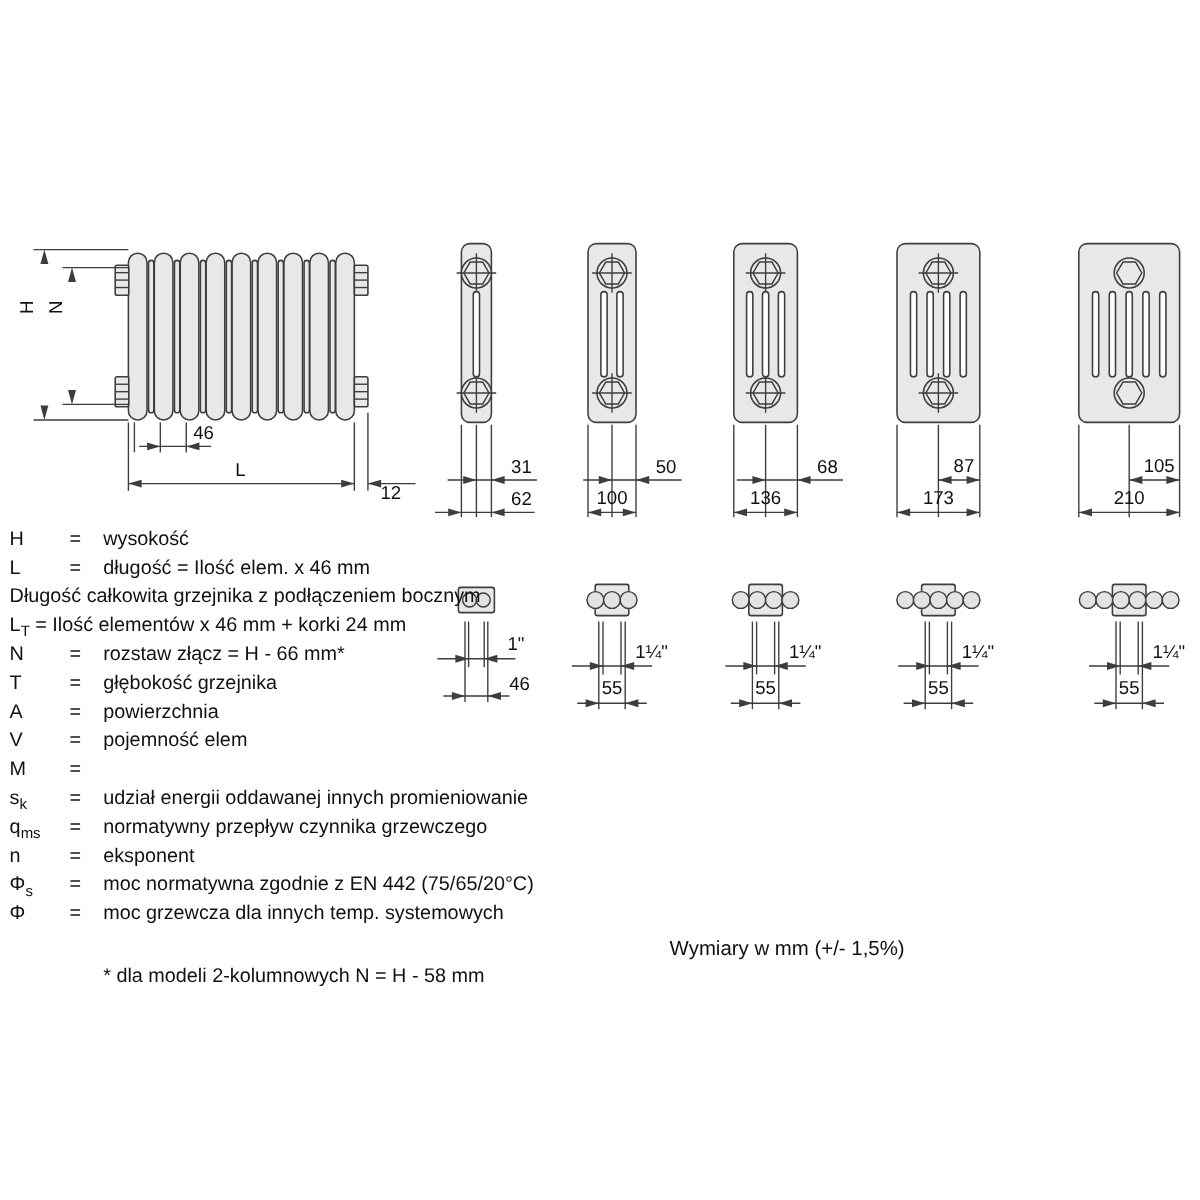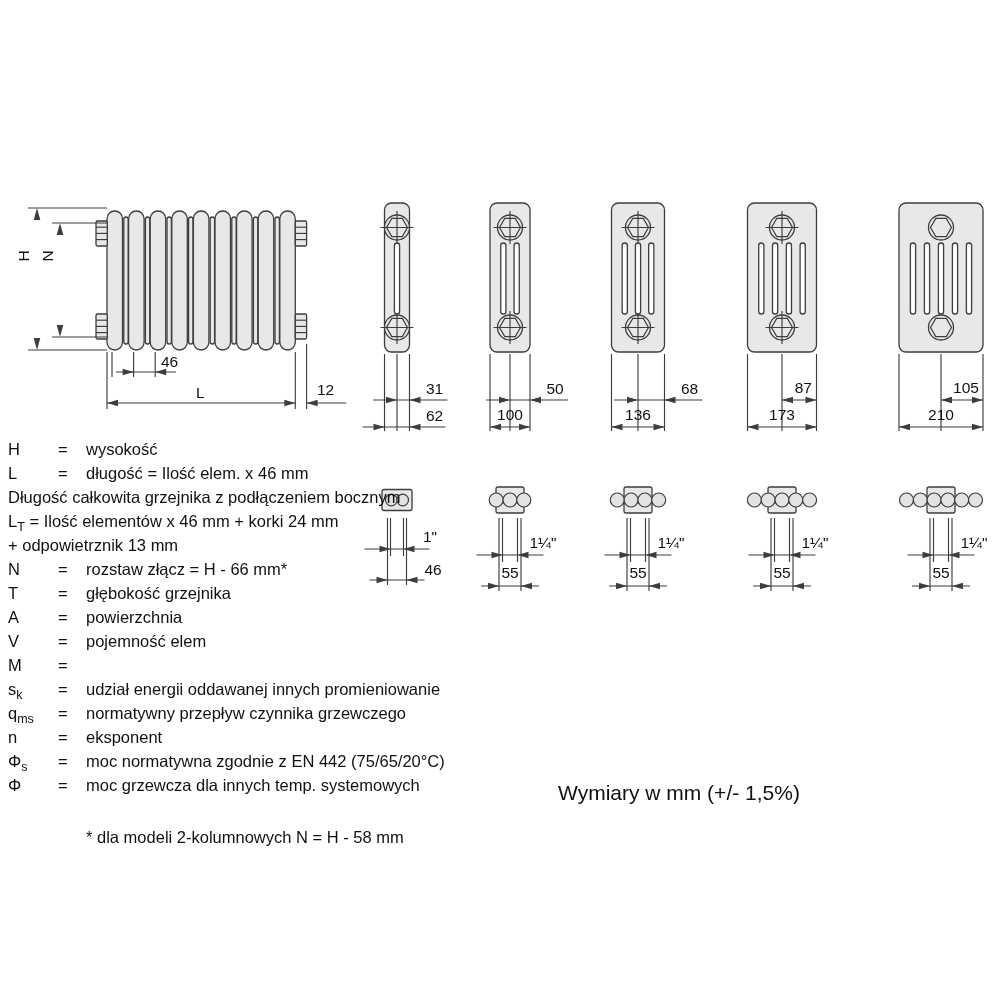--- a/index.html
+++ b/index.html
@@ -10,21 +10,21 @@
   .rot{display:inline-block;transform:rotate(-90deg);transform-origin:center;}
   .legend{position:absolute;left:8px;top:437px;width:480px;font-size:16.5px;
           line-height:24px;color:#111;}
   .lrow{height:24px;white-space:nowrap;}
   .trow{display:flex;}
   .trow .sym{flex:0 0 50px;}
   .trow .eq{flex:0 0 28px;}
   .trow .txt{flex:1;}
   .irow{padding-left:78px;margin-top:28px;}
   sub{font-size:12.5px;}
-  .footnote{position:absolute;left:558px;top:781px;font-size:21px;color:#111;white-space:nowrap;}
+  .footnote{position:absolute;left:558px;top:781px;font-size:17px;color:#111;white-space:nowrap;}
 </style>
 </head>
 <body>
 
 <svg id="diagram" width="1000" height="1000" viewBox="0 0 1000 1000">
     <g>
       <rect x="107" y="211" width="15.5" height="139" rx="7.7" ry="7.7" fill="#e8e8e8" stroke="#3d3d3d" stroke-width="1.3"></rect>
       <rect x="123.8" y="217" width="4.4" height="127" rx="2.2" ry="2.2" fill="#e8e8e8" stroke="#3d3d3d" stroke-width="1.3"></rect>
       <rect x="128.6" y="211" width="15.5" height="139" rx="7.7" ry="7.7" fill="#e8e8e8" stroke="#3d3d3d" stroke-width="1.3"></rect>
       <rect x="145.4" y="217" width="4.4" height="127" rx="2.2" ry="2.2" fill="#e8e8e8" stroke="#3d3d3d" stroke-width="1.3"></rect>
@@ -295,36 +295,35 @@
       <polygon points="930,586 919,582.7 919,589.3" fill="#3d3d3d"></polygon>
       <polygon points="952,586 963,582.7 963,589.3" fill="#3d3d3d"></polygon>
       <text x="941" y="578" fill="#111111" font-size="15.5" text-anchor="middle" font-family="&quot;Liberation Sans&quot;,sans-serif">55</text>
     </g>
   </svg>
 
 <span class="dimlabel" style="left:18px;top:247px;"><span class="rot">H</span></span>
 <span class="dimlabel" style="left:42px;top:247px;"><span class="rot">N</span></span>
 <span class="dimlabel" style="left:161px;top:353px;">46</span>
 <span class="dimlabel" style="left:196px;top:384px;">L</span>
-<span class="dimlabel" style="left:317px;top:381px;">12</span>
+<span class="dimlabel" style="left:317px;top:403px;">12</span>
 
 <div class="legend">
   <div class="lrow trow">
       <span class="sym">H</span>
       <span class="eq">=</span>
       <span class="txt">wysokość</span>
     </div>
   <div class="lrow trow">
       <span class="sym">L</span>
       <span class="eq">=</span>
       <span class="txt">długość = Ilość elem. x 46 mm</span>
     </div>
   <div class="lrow frow"><span>Długość całkowita grzejnika z podłączeniem bocznym</span></div>
   <div class="lrow frow"><span>L</span><sub>T</sub> <span>= Ilość elementów x 46 mm + korki 24 mm</span></div>
-  <div class="lrow frow"><span>+ odpowietrznik 13 mm</span></div>
   <div class="lrow trow">
       <span class="sym">N</span>
       <span class="eq">=</span>
       <span class="txt">rozstaw złącz = H - 66 mm*</span>
     </div>
   <div class="lrow trow">
       <span class="sym">T</span>
       <span class="eq">=</span>
       <span class="txt">głębokość grzejnika</span>
     </div>

